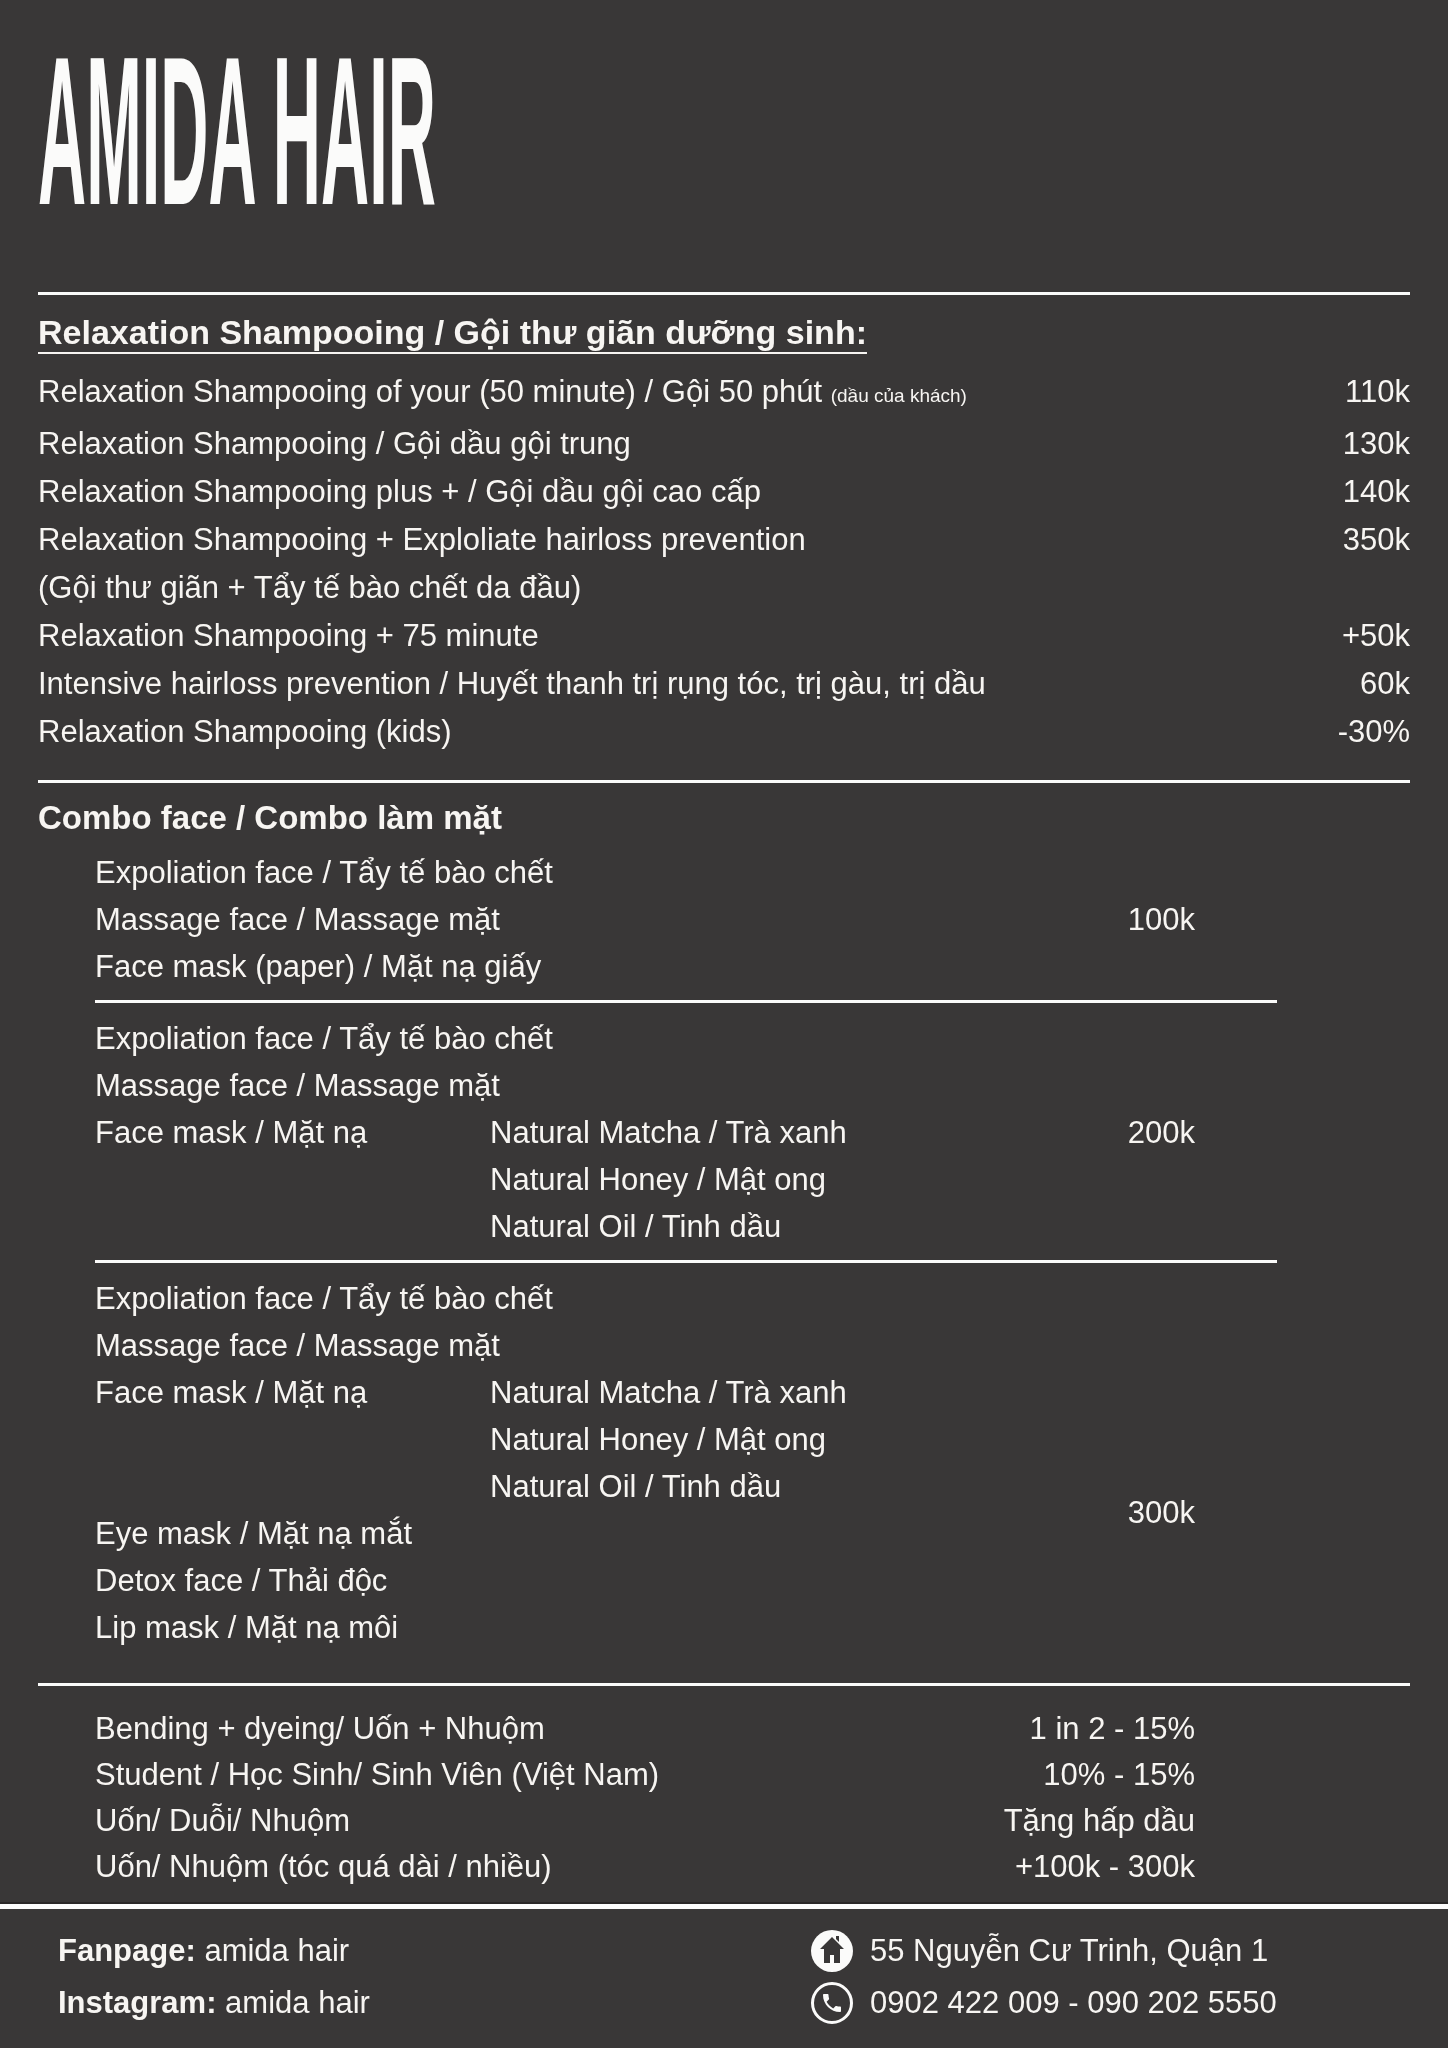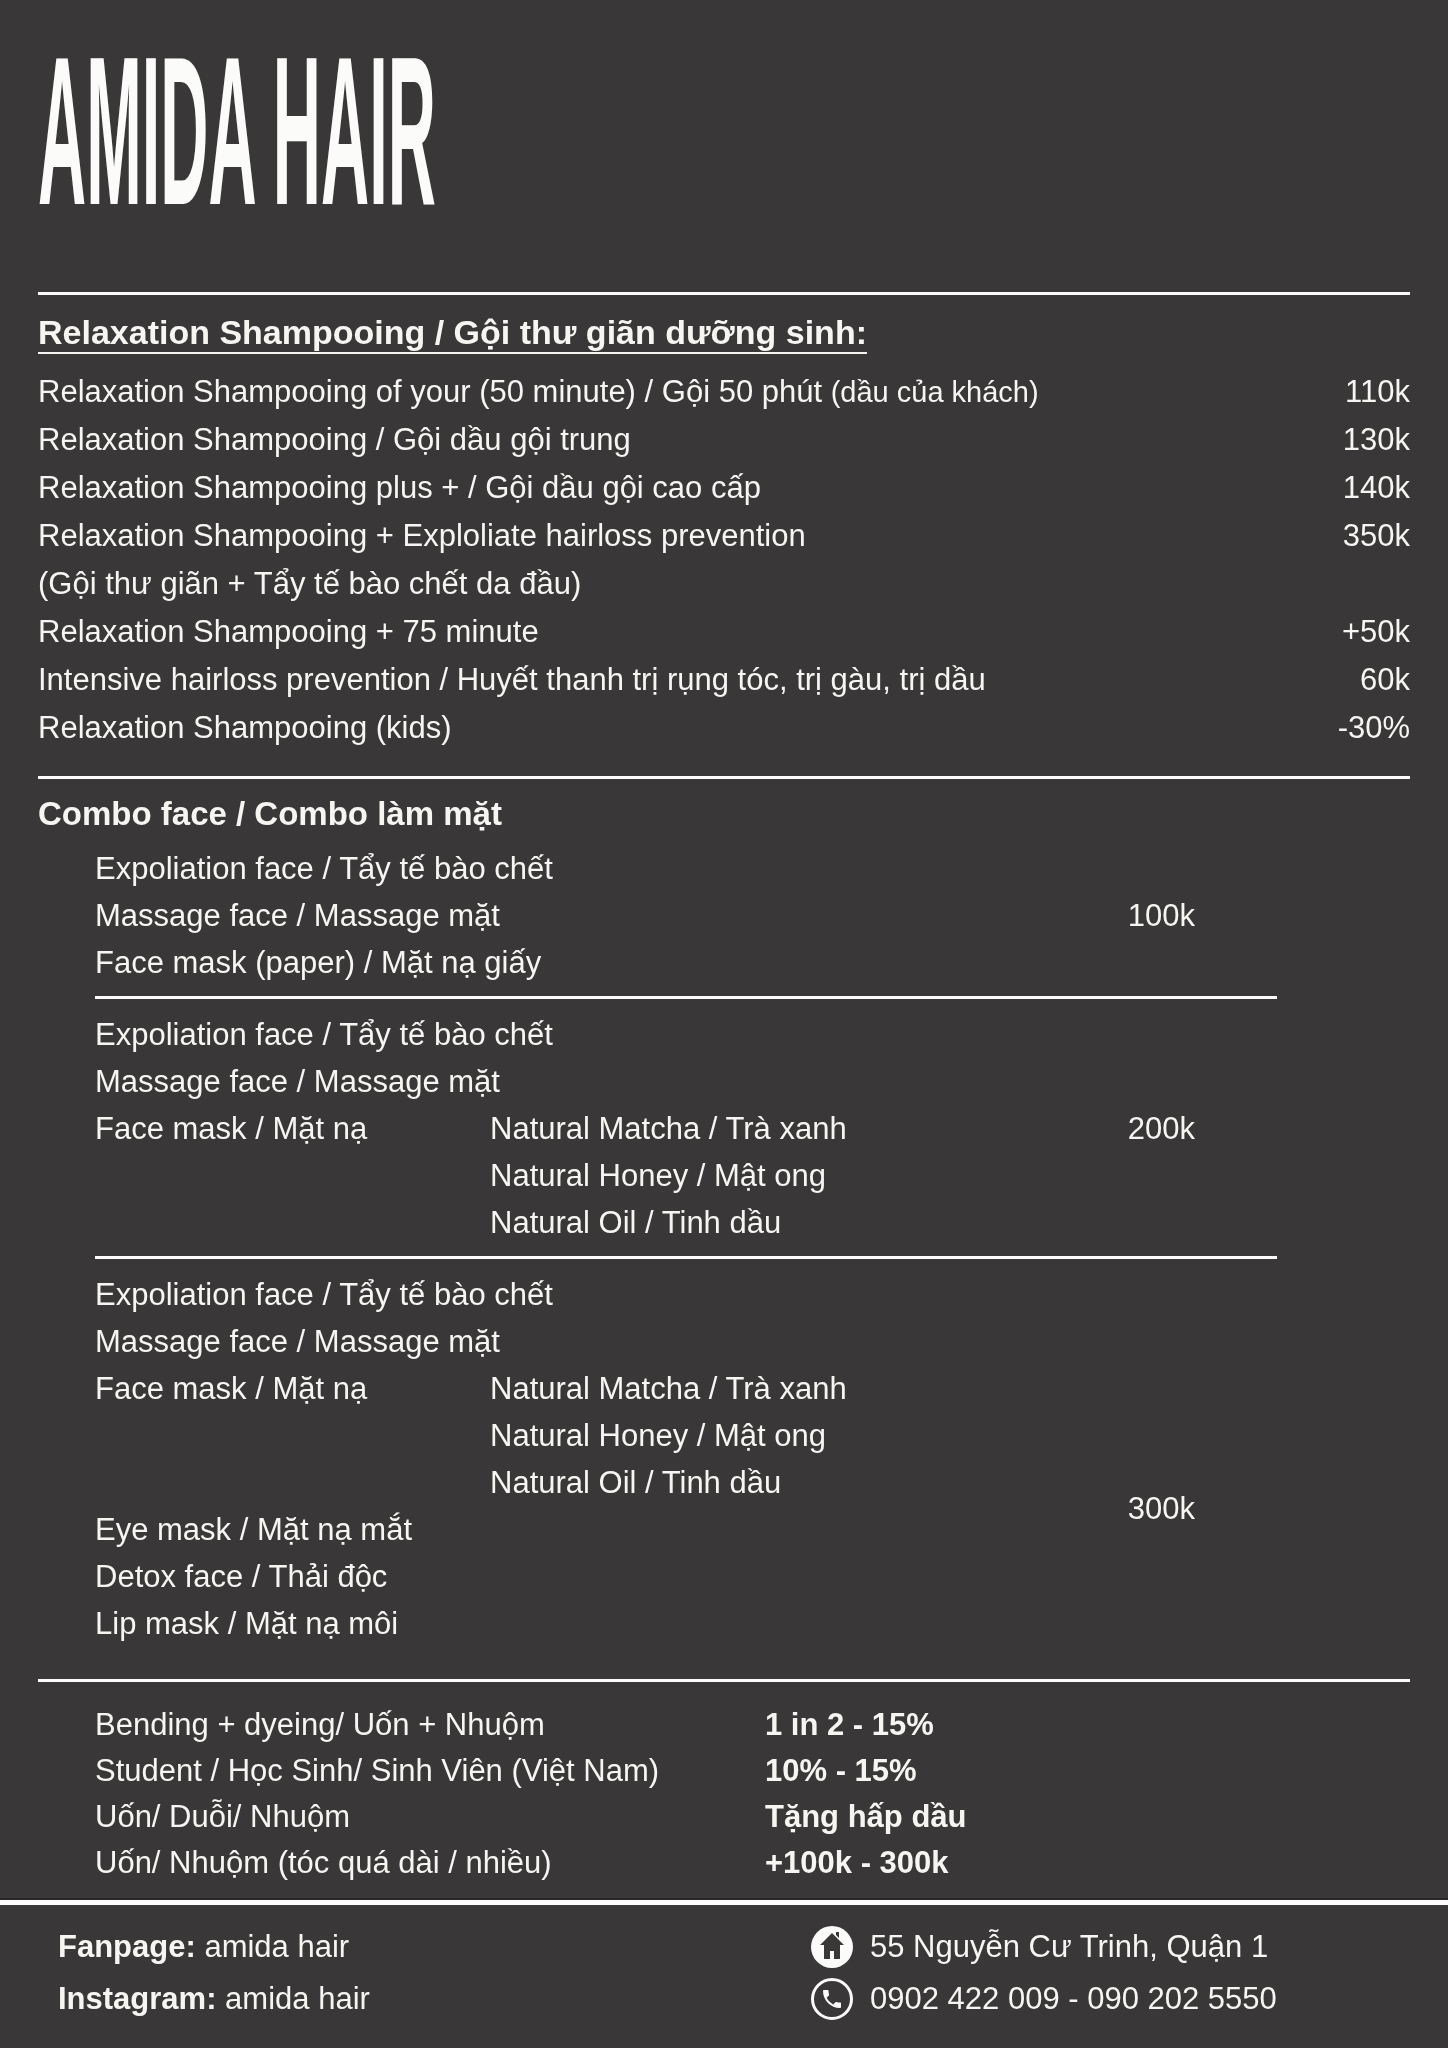--- a/index.html
+++ b/index.html
@@ -23,38 +23,38 @@
   .f-hr { height:5px; background:#fdfdfd; margin:12px -38px 0 -38px; border-top:2px solid #2a2828; }
 
   
   .sec1-title {
     margin-top:18px; font-size:34px; font-weight:bold;
     text-decoration:underline; text-underline-offset:8px; text-decoration-thickness:2px;
   }
   .sec1-list { margin-top:16px; }
   .s-row { display:flex; align-items:baseline; font-size:31px; line-height:48px; white-space:nowrap; }
   .s-name { flex:1; }
-  .s-note { font-size:29px; }
+  .s-note { font-size:19px; }
   .s-price { width:140px; text-align:right; }
 
   
   .combo-title { margin-top:16px; font-size:33px; font-weight:bold; }
   .c-block { margin-top:12px; }
   .c-row { display:flex; font-size:31px; line-height:47px; padding-left:57px; white-space:nowrap;justify-content:center; }
   .c-full { flex:1; }
   .c-name { width:395px; }
   .c-sub { flex:1; }
   .c-price { width:120px; text-align:right; margin-right:215px; }
   .price-offset { position:relative; top:26px; }
 
   
   .d-list { margin-top:20px; }
   .d-row { display:flex; font-size:31px; line-height:46px; padding-left:57px; white-space:nowrap;gap:12px; }
   .d-name { flex:1; }
-  .d-value { width:430px; margin-right:215px;font-weight:bold; }
+  .d-value { width:430px; text-align:right; margin-right:215px; }
 
   
   .footer { display:flex; margin-top:16px; align-items:center; }
   .f-left { flex:1; padding-left:20px; }
   .f-social { font-size:31px; line-height:52px; }
   .f-social .lbl { font-weight:bold; }
   .f-right { width:600px; }
   .f-contact { display:flex; align-items:center; gap:16px; font-size:31px; line-height:52px; white-space:nowrap; }
   .f-icon { width:44px; height:44px; flex:0 0 44px; }
 </style>

